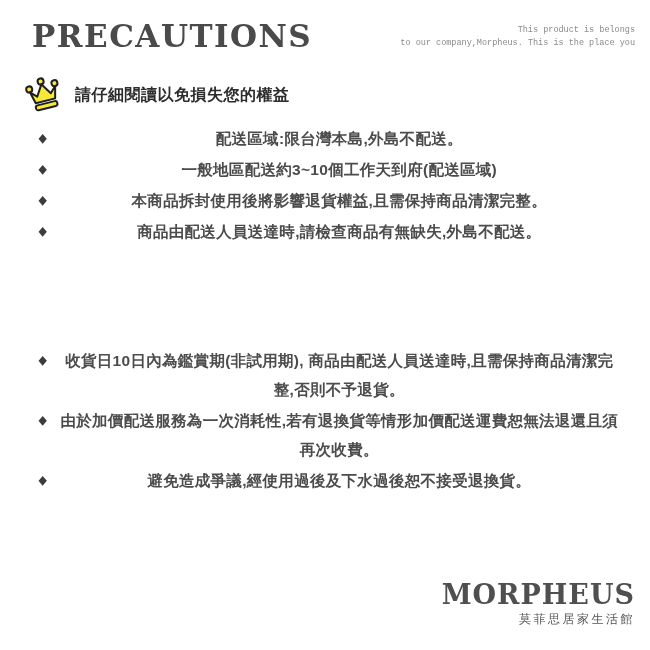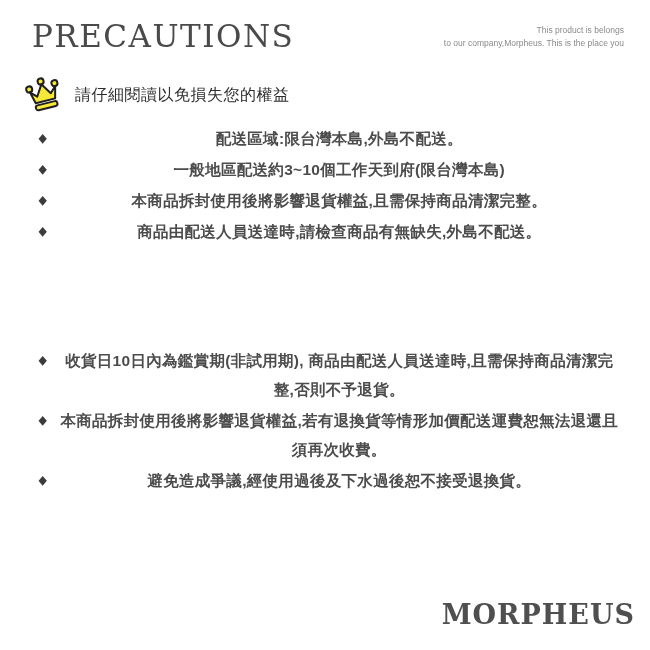--- a/index.html
+++ b/index.html
@@ -3,35 +3,35 @@
 <meta charset="utf-8">
 <style>
   html,body{margin:0;padding:0;background:#fff;}
   .page{
     position:relative;width:650px;height:650px;background:#ffffff;overflow:hidden;
     font-family:"Liberation Sans",sans-serif;color:#4c4c4c;
   }
   
   .title{
     position:absolute;left:32px;top:18px;margin:0;
-    font-family:"DejaVu Serif",serif;font-weight:400;font-size:31px;
+    font-family:"DejaVu Serif",serif;font-weight:700;font-size:31px;
     letter-spacing:1.5px;color:#4a4a4a;
   }
   .tagline{
-    position:absolute;right:26px;top:24px;text-align:right;
-    font-family:Liberation Sans, sans-serif;font-size:8.5px;line-height:1.55;color:#8a8a8a;
+    position:absolute;right:15px;top:24px;text-align:right;
+    font-family:Liberation Mono, monospace;font-size:8.5px;line-height:1.55;color:#8a8a8a;
   }
   
   .notice-row{
     position:absolute;left:24px;top:76px;display:flex;align-items:center;gap:11px;
   }
   .crown{width:40px;height:38px;display:inline-block;}
   .crown svg{transform:rotate(-14deg);}
   .notice-heading{
-    font-size:16px;font-weight:400;color:#2d2d2d;letter-spacing:0.5px;
+    font-size:16px;font-weight:700;color:#2d2d2d;letter-spacing:0.5px;
   }
   
   ul.bullets{
     position:absolute;left:38px;margin:0;padding:0;list-style:none;width:582px;
   }
   ul.group1{top:124px;}
   ul.group2{top:346px;}
   ul.bullets li{
     display:flex;align-items:flex-start;gap:11px;
     font-size:15.5px;font-weight:700;color:#4c4c4c;
@@ -85,21 +85,21 @@
 
   <ul class="bullets group1">
 
       <li>
         <span class="marker">◆</span>
         <span class="txt">配送區域:限台灣本島,外島不配送。</span>
       </li>
 
       <li>
         <span class="marker">◆</span>
-        <span class="txt">一般地區配送約3~10個工作天到府(限台灣本島)</span>
+        <span class="txt">一般地區配送約3~10個工作天到府(配送區域)</span>
       </li>
 
       <li>
         <span class="marker">◆</span>
         <span class="txt">本商品拆封使用後將影響退貨權益,且需保持商品清潔完整。</span>
       </li>
 
       <li>
         <span class="marker">◆</span>
         <span class="txt">商品由配送人員送達時,請檢查商品有無缺失,外島不配送。</span>
@@ -108,26 +108,27 @@
 
   <ul class="bullets group2">
 
       <li>
         <span class="marker">◆</span>
         <span class="txt">收貨日10日內為鑑賞期(非試用期), 商品由配送人員送達時,且需保持商品清潔完整,否則不予退貨。</span>
       </li>
 
       <li>
         <span class="marker">◆</span>
-        <span class="txt">本商品拆封使用後將影響退貨權益,若有退換貨等情形加價配送運費恕無法退還且須再次收費。</span>
+        <span class="txt">由於加價配送服務為一次消耗性,若有退換貨等情形加價配送運費恕無法退還且須再次收費。</span>
       </li>
 
       <li>
         <span class="marker">◆</span>
         <span class="txt">避免造成爭議,經使用過後及下水過後恕不接受退換貨。</span>
       </li>
     </ul>
 
   <div class="footer">
     <div class="brand">MORPHEUS</div>
+    <div class="brand-sub">莫菲思居家生活館</div>
   </div>
 
 </div>
 
 </body></html>

